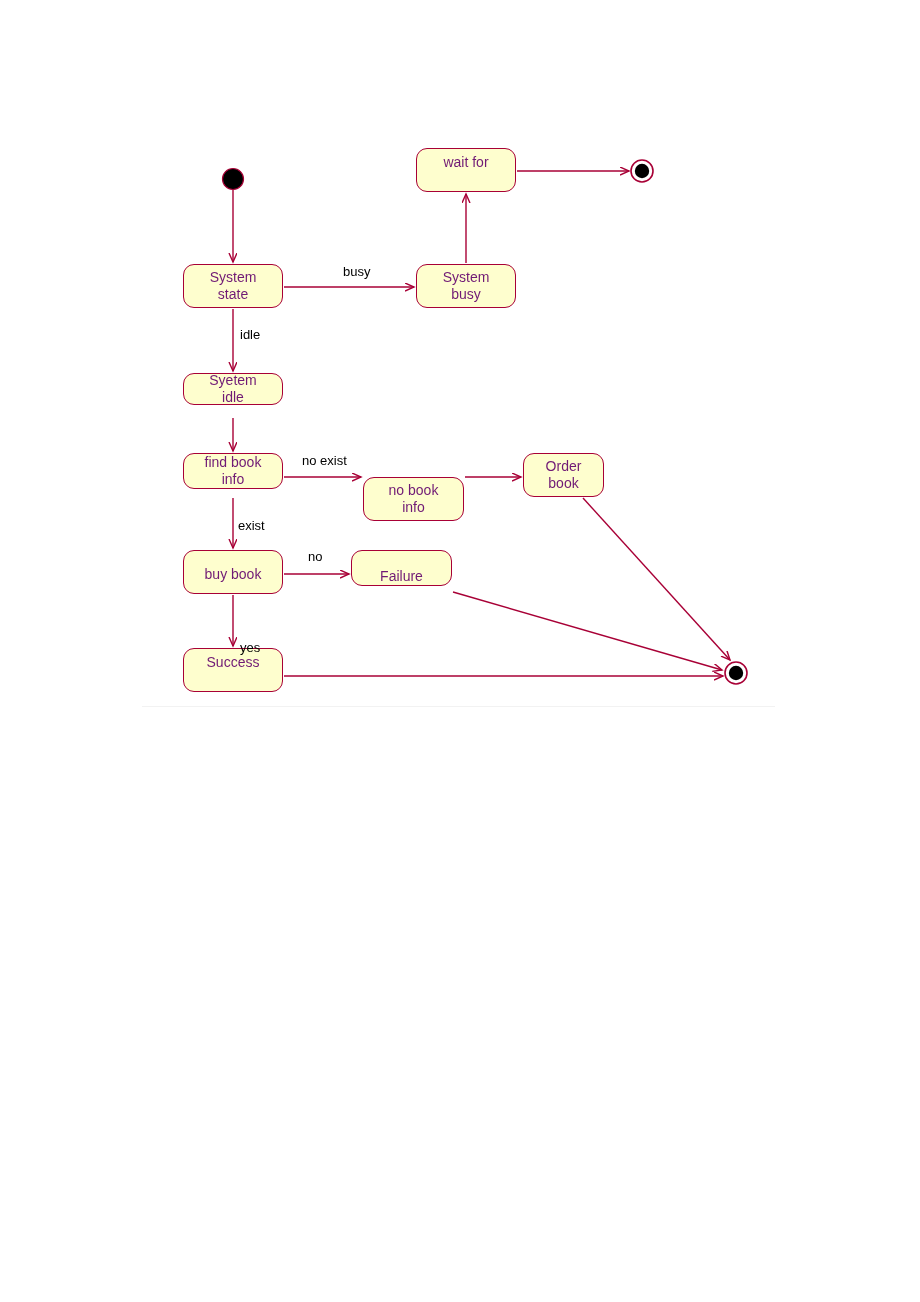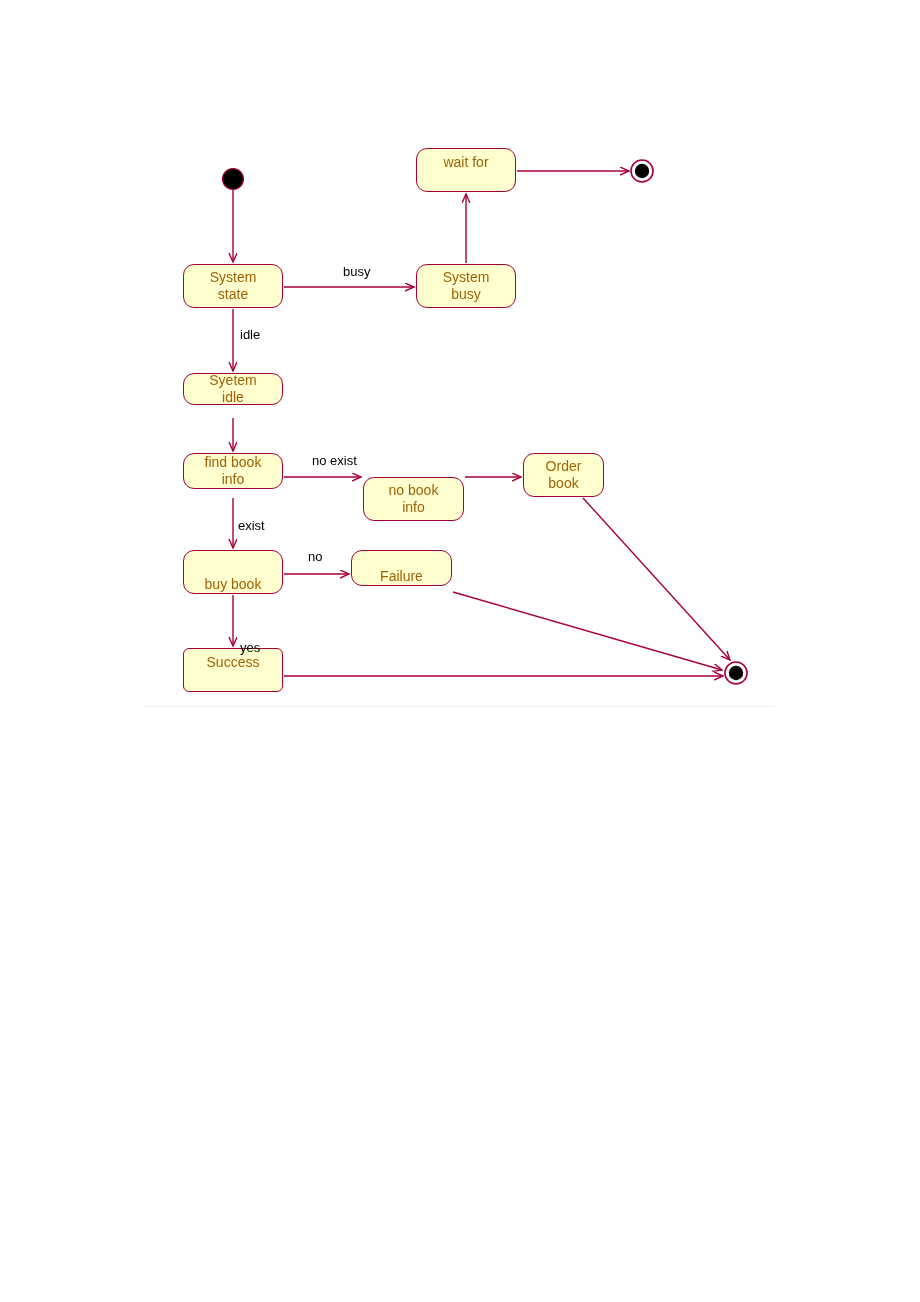--- a/index.html
+++ b/index.html
@@ -31,21 +31,21 @@
   .state-node {
     position: absolute;
     box-sizing: border-box;
     background: #FEFECE;
     border: 1.5px solid #A80036;
     border-radius: 11px;
     display: flex;
     align-items: center;
     justify-content: center;
     text-align: center;
-    color: #a16207;
+    color: #701a75;
     font-family: "Liberation Sans", sans-serif;
     font-size: 14px;
     line-height: 17px;
     letter-spacing: 0px;
   }
   .state-label {
     display: block;
     width: 100%;
     white-space: pre-line;
   }
@@ -173,37 +173,37 @@
   <div class="state-node" style="left:363px; top:453px; width:101px; height:44px;margin-top:24px;">
     <span class="state-label">no book
 info</span>
   </div>
 
   <div class="state-node" style="left:523px; top:453px; width:81px; height:44px;">
     <span class="state-label">Order
 book</span>
   </div>
 
-  <div class="state-node" style="left:183px; top:550px; width:100px; height:44px; align-items:flex-end; padding-top:5px;">
+  <div class="state-node" style="left:183px; top:550px; width:100px; height:44px; align-items:center; padding-top:5px;">
     <span class="state-label">buy book</span>
   </div>
 
   <div class="state-node" style="left:351px; top:550px; width:101px; height:36px; align-items:flex-end; padding-top:5px;">
     <span class="state-label">Failure</span>
   </div>
 
-  <div class="state-node" style="left:183px; top:648px; width:100px; height:44px; align-items:flex-start; padding-top:5px;border-radius:6px;">
+  <div class="state-node" style="left:183px; top:648px; width:100px; height:44px; align-items:flex-start; padding-top:5px;">
     <span class="state-label">Success</span>
   </div>
 
   <div class="edge-label" style="left:343px; top:264px;">busy</div>
 
   <div class="edge-label" style="left:240px; top:327px;">idle</div>
 
-  <div class="edge-label" style="left:312px; top:453px;">no exist</div>
+  <div class="edge-label" style="left:302px; top:453px;">no exist</div>
 
   <div class="edge-label" style="left:238px; top:518px;">exist</div>
 
   <div class="edge-label" style="left:308px; top:549px;">no</div>
 
   <div class="edge-label" style="left:240px; top:640px;">yes</div>
 
   <div class="sep-rule" style="left:142px; top:706px; width:633px;"></div>
 
 </div>

